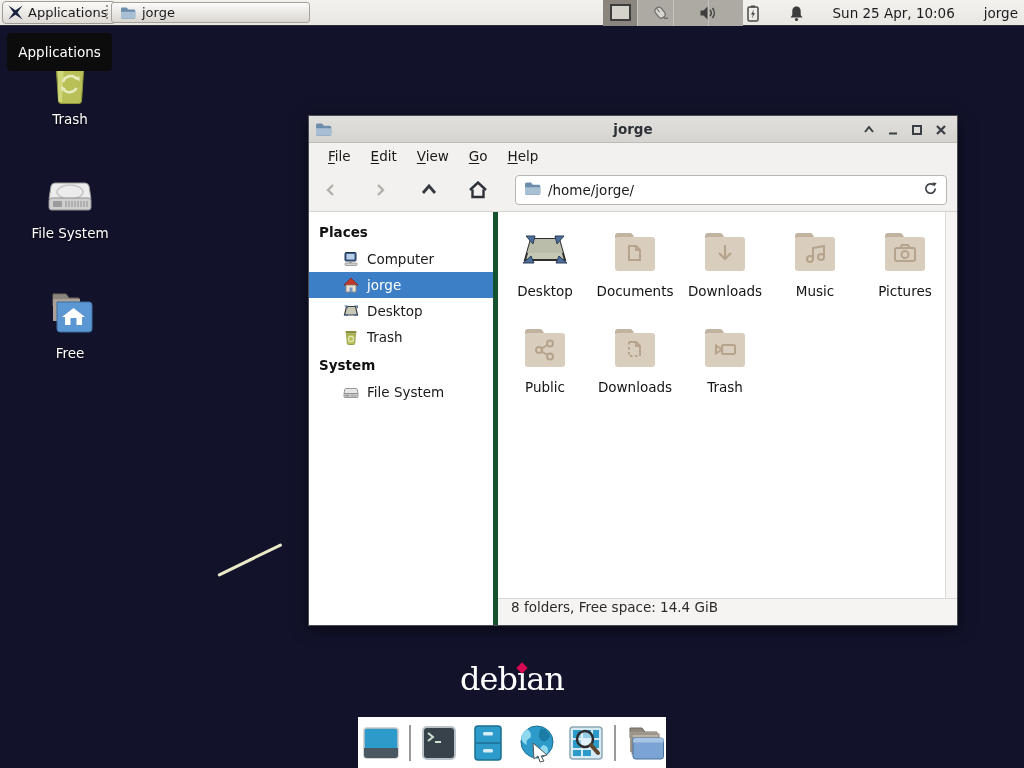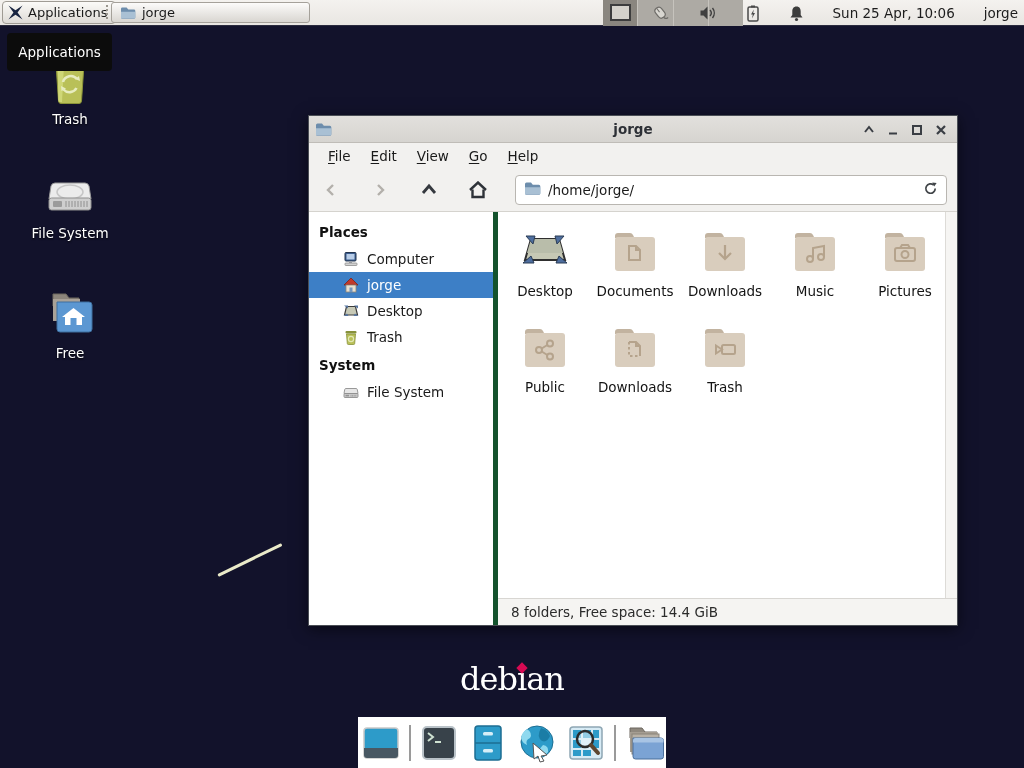--- a/index.html
+++ b/index.html
@@ -86,21 +86,21 @@
   .sb-item.selected { background:#3d7fc6; color:#fff; }
 
   #right-col { flex:1; display:flex; flex-direction:column; min-width:0; }
   #files { flex:1; background:#fff; position:relative; overflow:hidden; }
   #grid { position:absolute; left:2px; top:8px; width:452px; display:flex; flex-wrap:wrap; }
   .fcell { width:90px; height:96px; display:flex; flex-direction:column; align-items:center; padding-top:8px; }
   .fcell .flbl { margin-top:7px; font-size:13.5px; color:#141414; }
   #vscroll { position:absolute; right:0; top:0; bottom:0; width:12px; background:#f6f5f3;
              border-left:1px solid #dddbd7; }
   #statusbar { height:27px; background:#f5f4f2; border-top:1px solid #d8d6d2; display:flex;
-               align-items:center; padding-left:13px; font-size:13.5px; color:#2b2b2b; flex:none; }
+               align-items:flex-start; padding-left:13px; font-size:13.5px; color:#2b2b2b; flex:none; }
 </style>
 </head>
 <body>
 
 <div id="screen">
 
   <div class="dsk-icon" style="left:18px; top:54px;">
     <svg width="48" height="50" viewBox="0 0 48 50">
       <polygon points="11,3 37,3 39,9 9,9" fill="#23231f" stroke="#111" stroke-width="1"></polygon>
       <rect x="19" y="0.5" width="10" height="3.5" rx="1.5" fill="#2e2e28"></rect>

